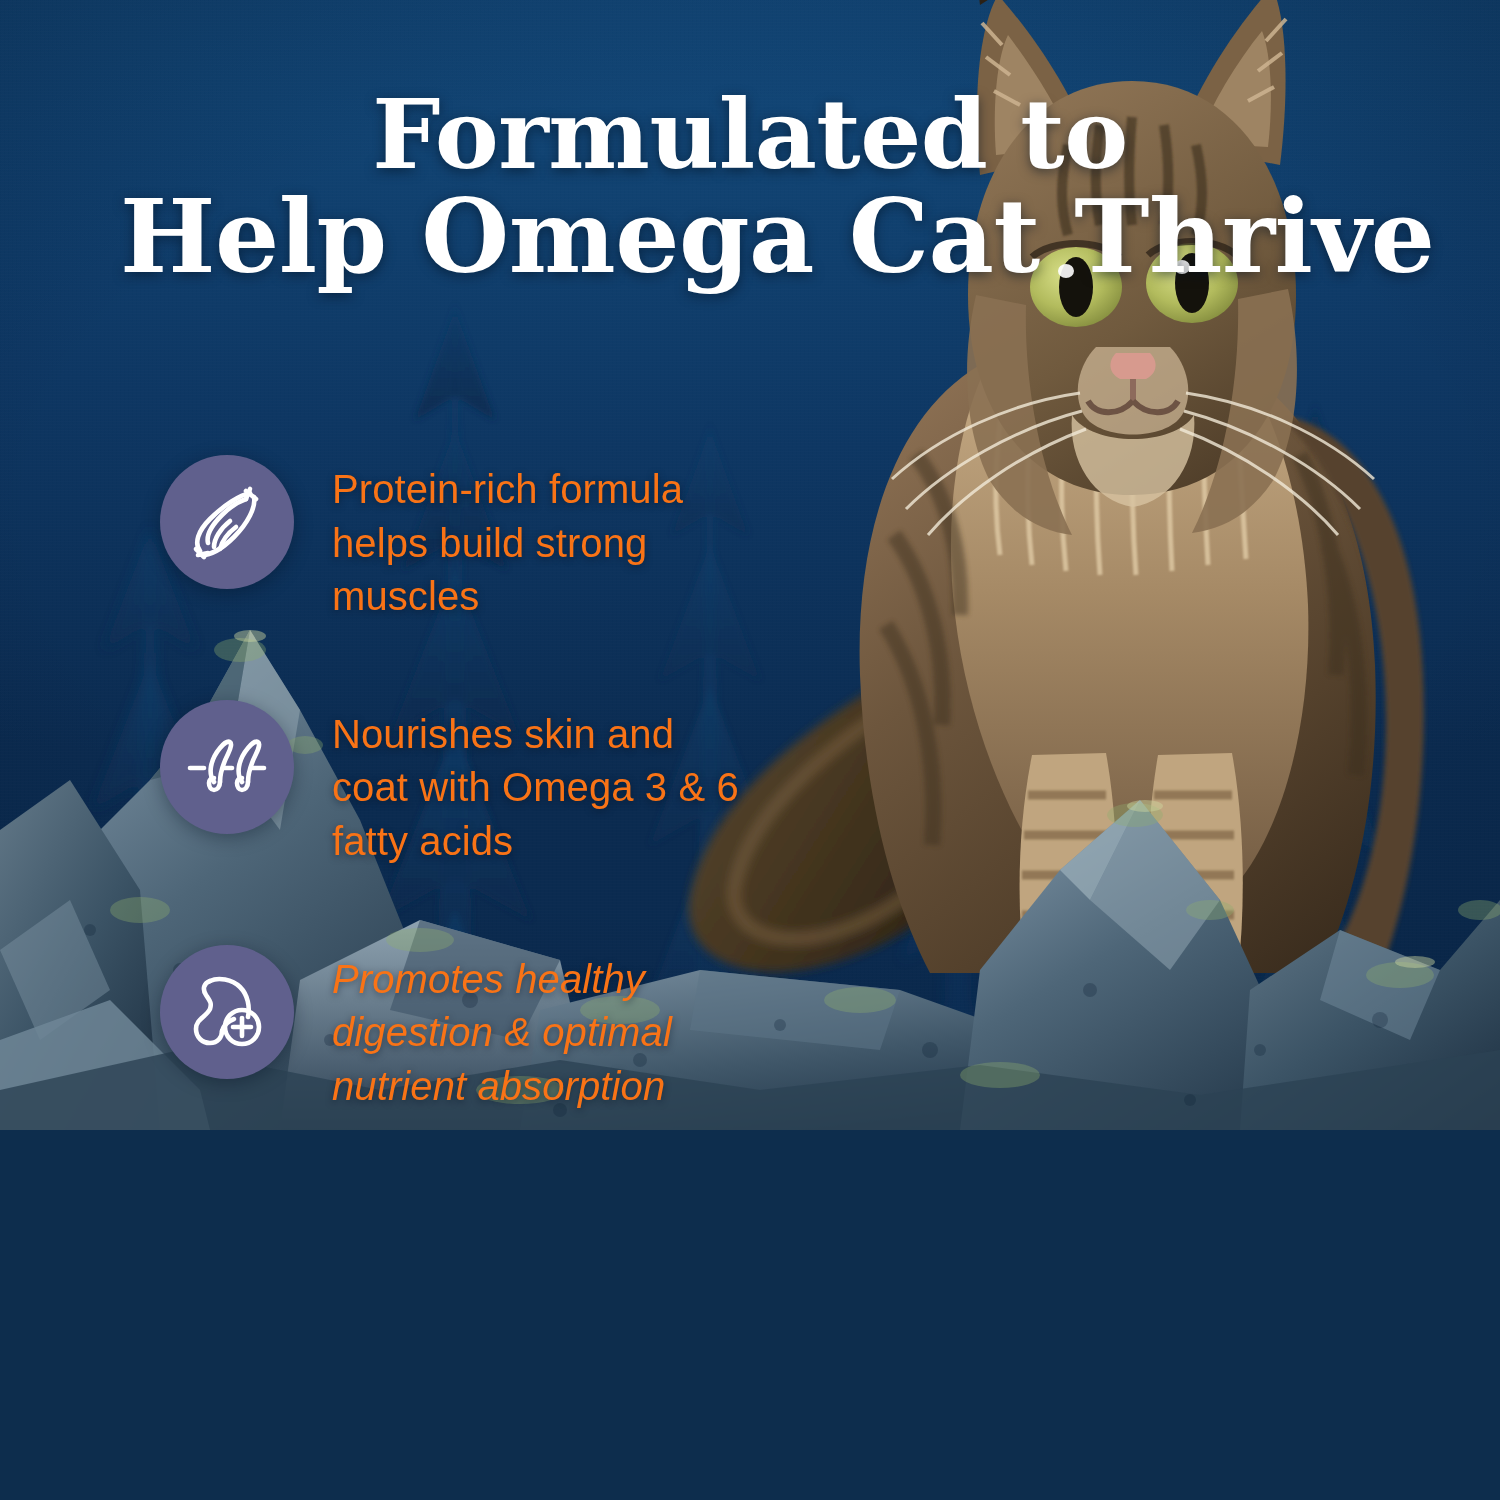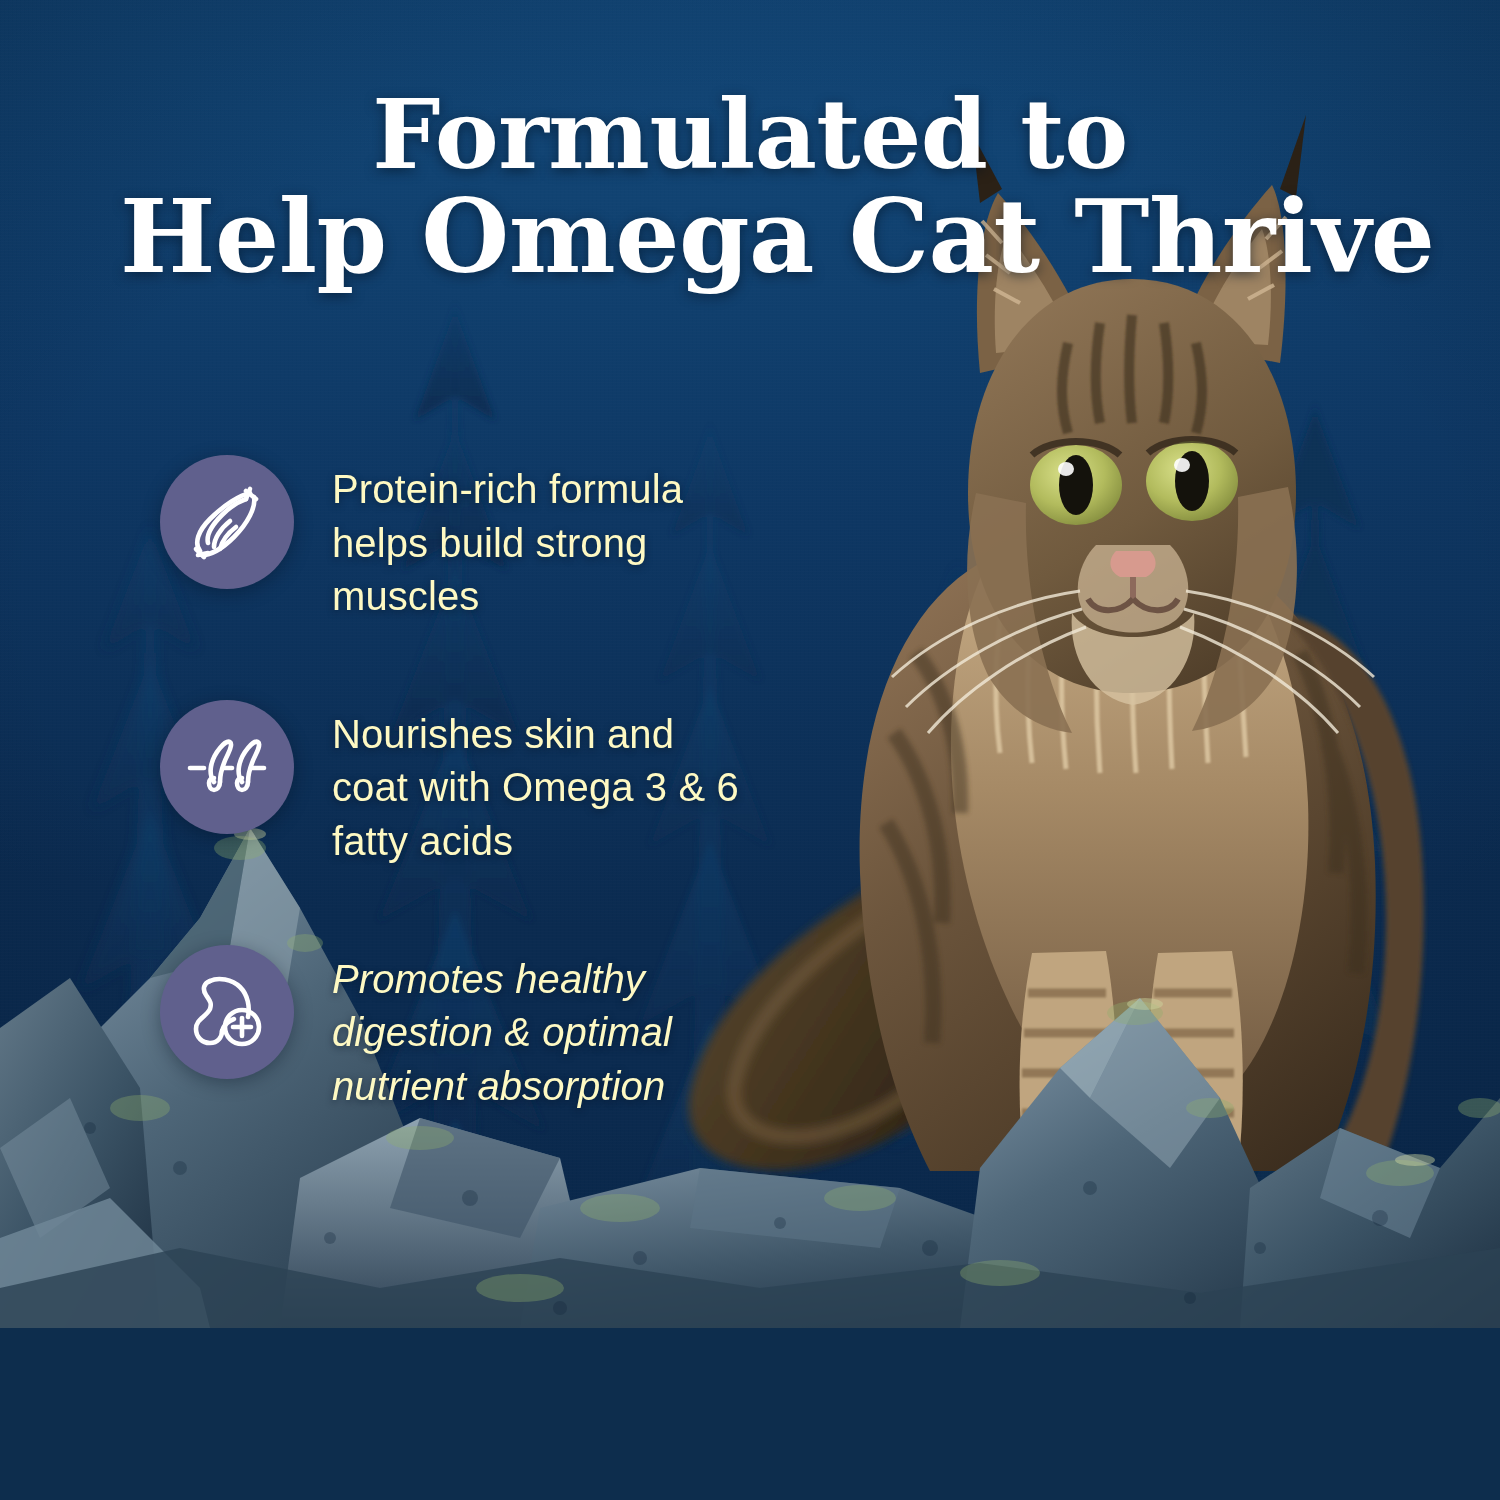--- a/index.html
+++ b/index.html
@@ -1,21 +1,21 @@
 <!DOCTYPE html>
 <html><head>
 <meta charset="utf-8">
 <style>
   * { margin:0; padding:0; box-sizing:border-box; }
   html,body { background:#0d2d4d; }
   body { font-family:"Liberation Sans", sans-serif; }
 
   .stage{
     position:relative;
-    width:1500px; height:1328px;
+    width:1500px; height:1130px;
     overflow:hidden;
     background:#103a63;
   }
 
   
   .bg-sky{
     position:absolute; inset:0;
     background:
       radial-gradient(150% 80% at 50% -10%, #13497b 0%, #114372 32%, #0e3763 62%, #0b2b50 100%);
   }
@@ -69,21 +69,21 @@
   .feature:last-child{ margin-bottom:0; }
   .badge{
     flex:0 0 auto;
     width:134px; height:134px; border-radius:50%;
     background:#60608d;
     display:flex; align-items:center; justify-content:center;
     box-shadow:0 4px 18px rgba(2,14,30,.35);
   }
   .badge svg{ display:block; }
   .feat-text{
-    color:#fef9c3;
+    color:#f97316;
     font-size:40px;
     line-height:1.34;
     font-weight:400;
     padding-top:8px;
     text-shadow:0 2px 7px rgba(3,18,36,.5);
     letter-spacing:.1px;
   }
   .f1 .feat-text{ max-width:430px; }
   .f2 .feat-text{ max-width:420px; }
   .f3 .feat-text{ max-width:440px;font-style:italic; }

